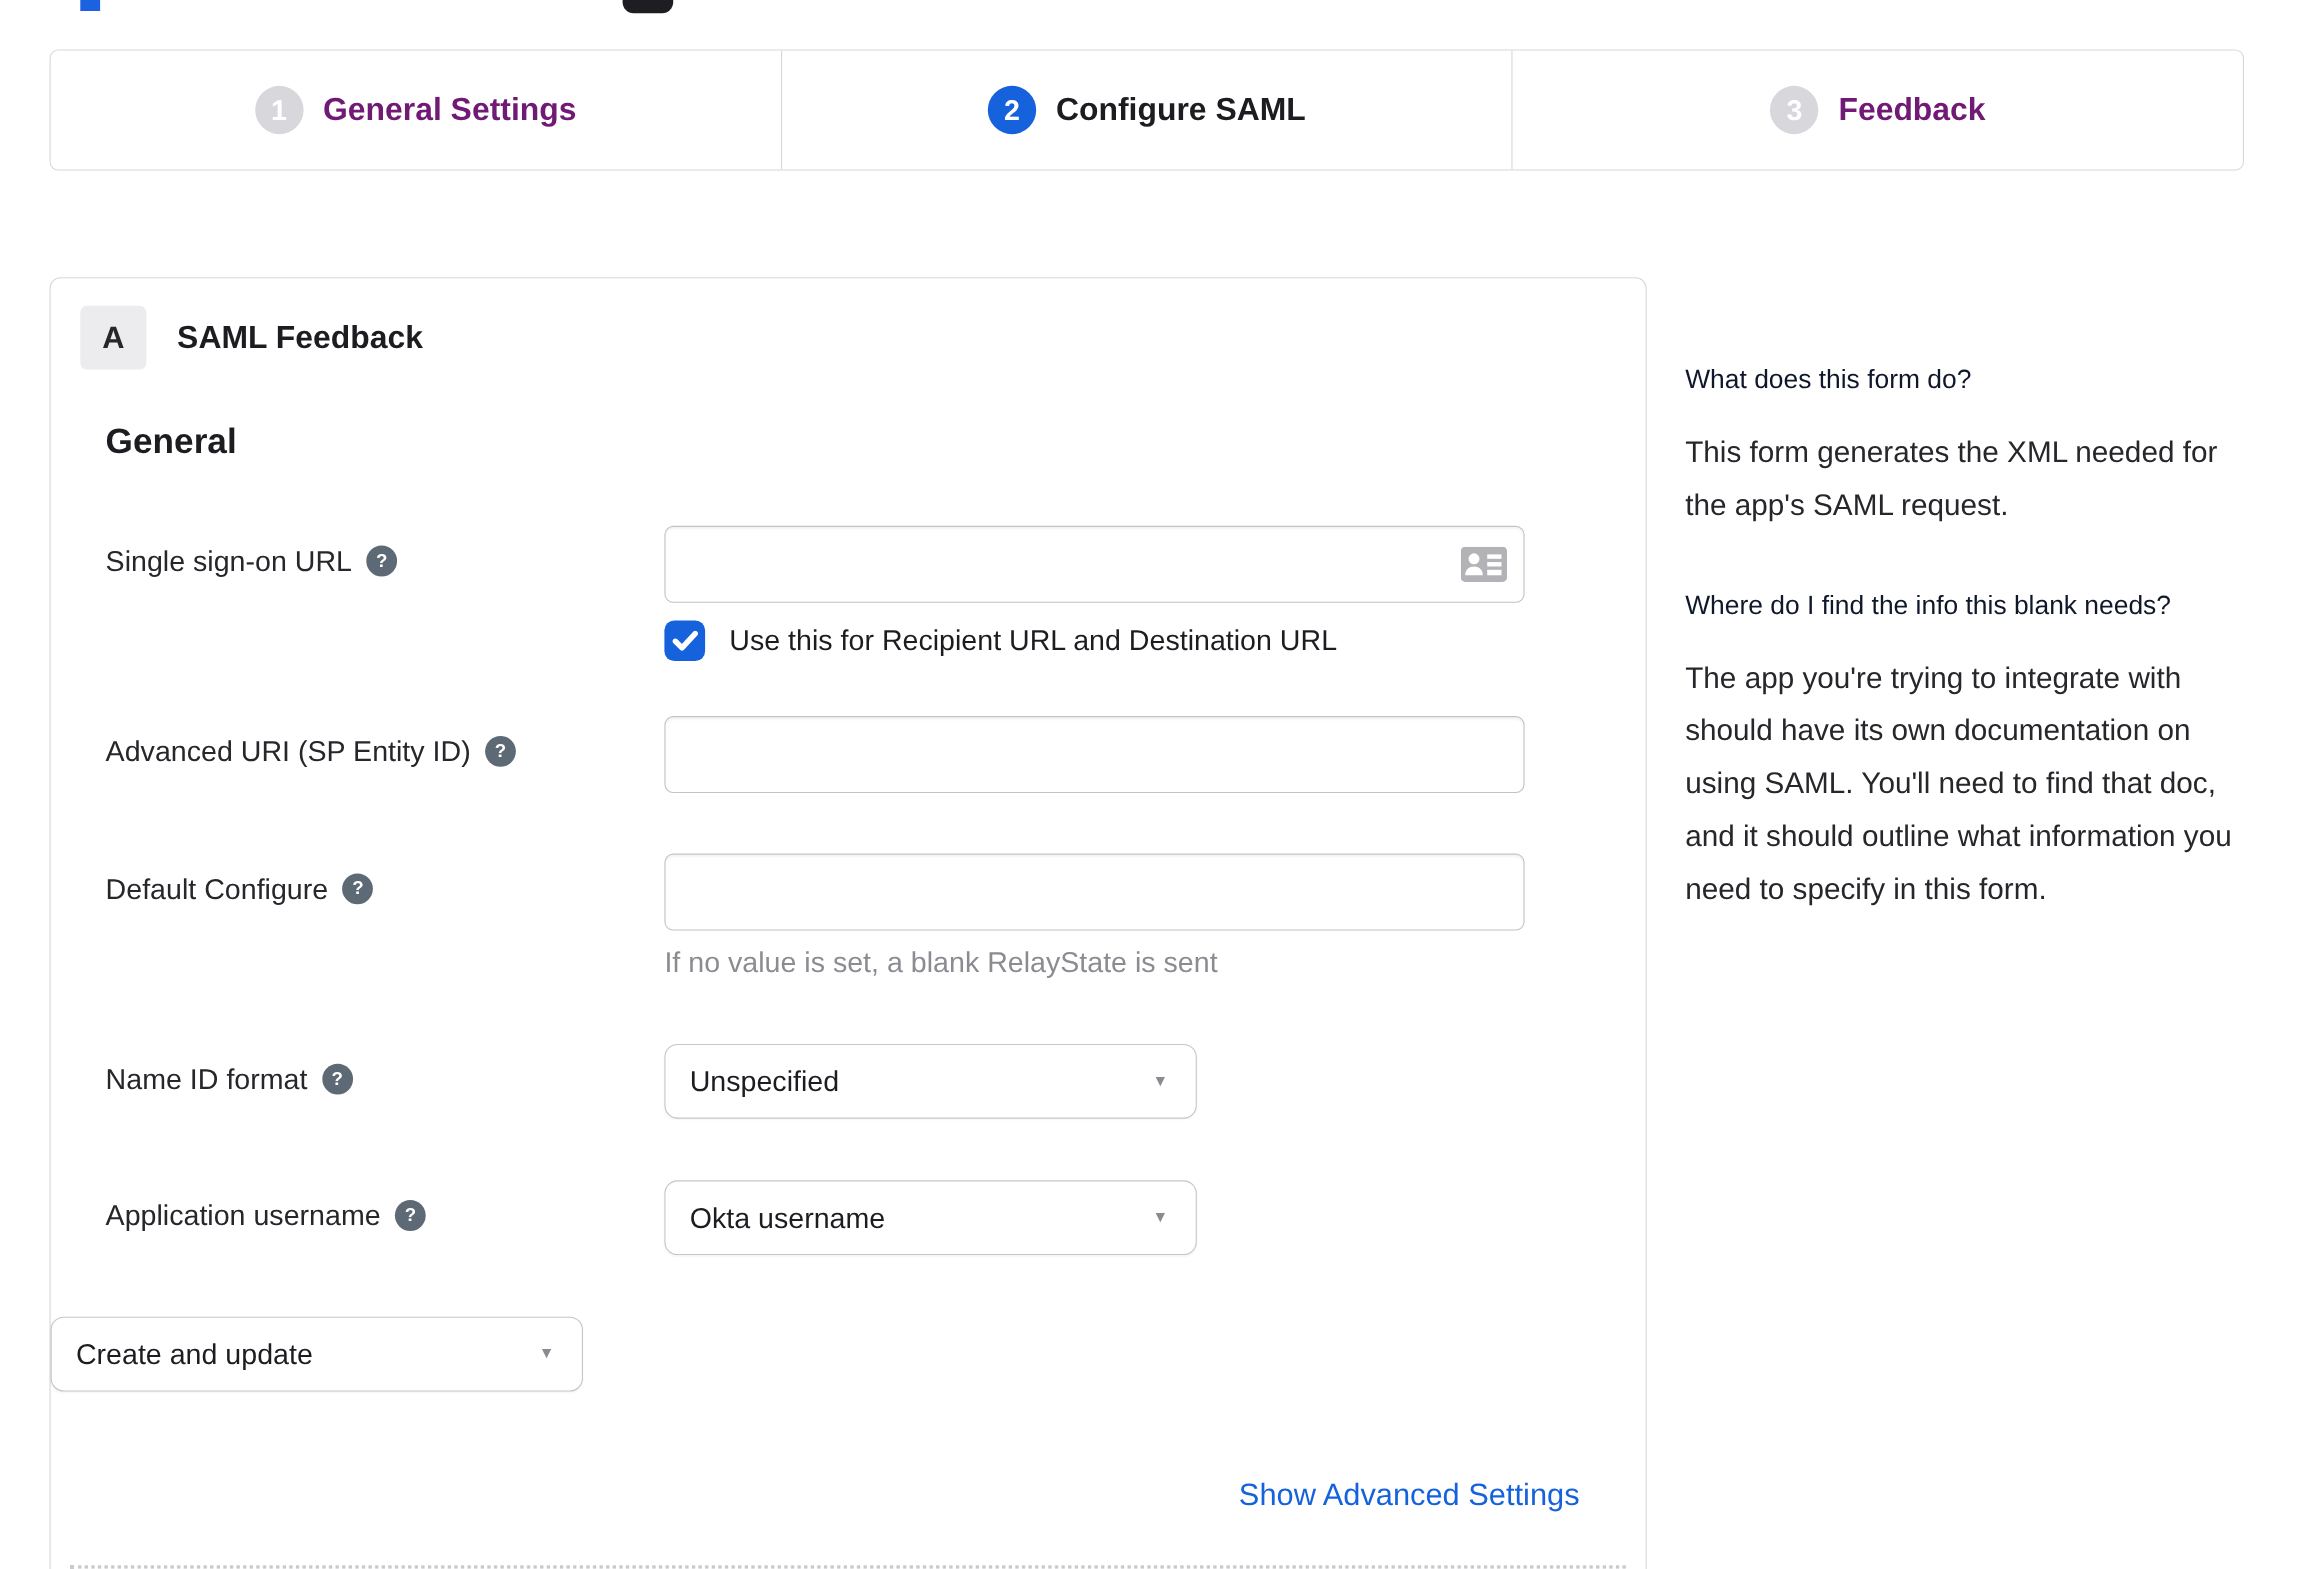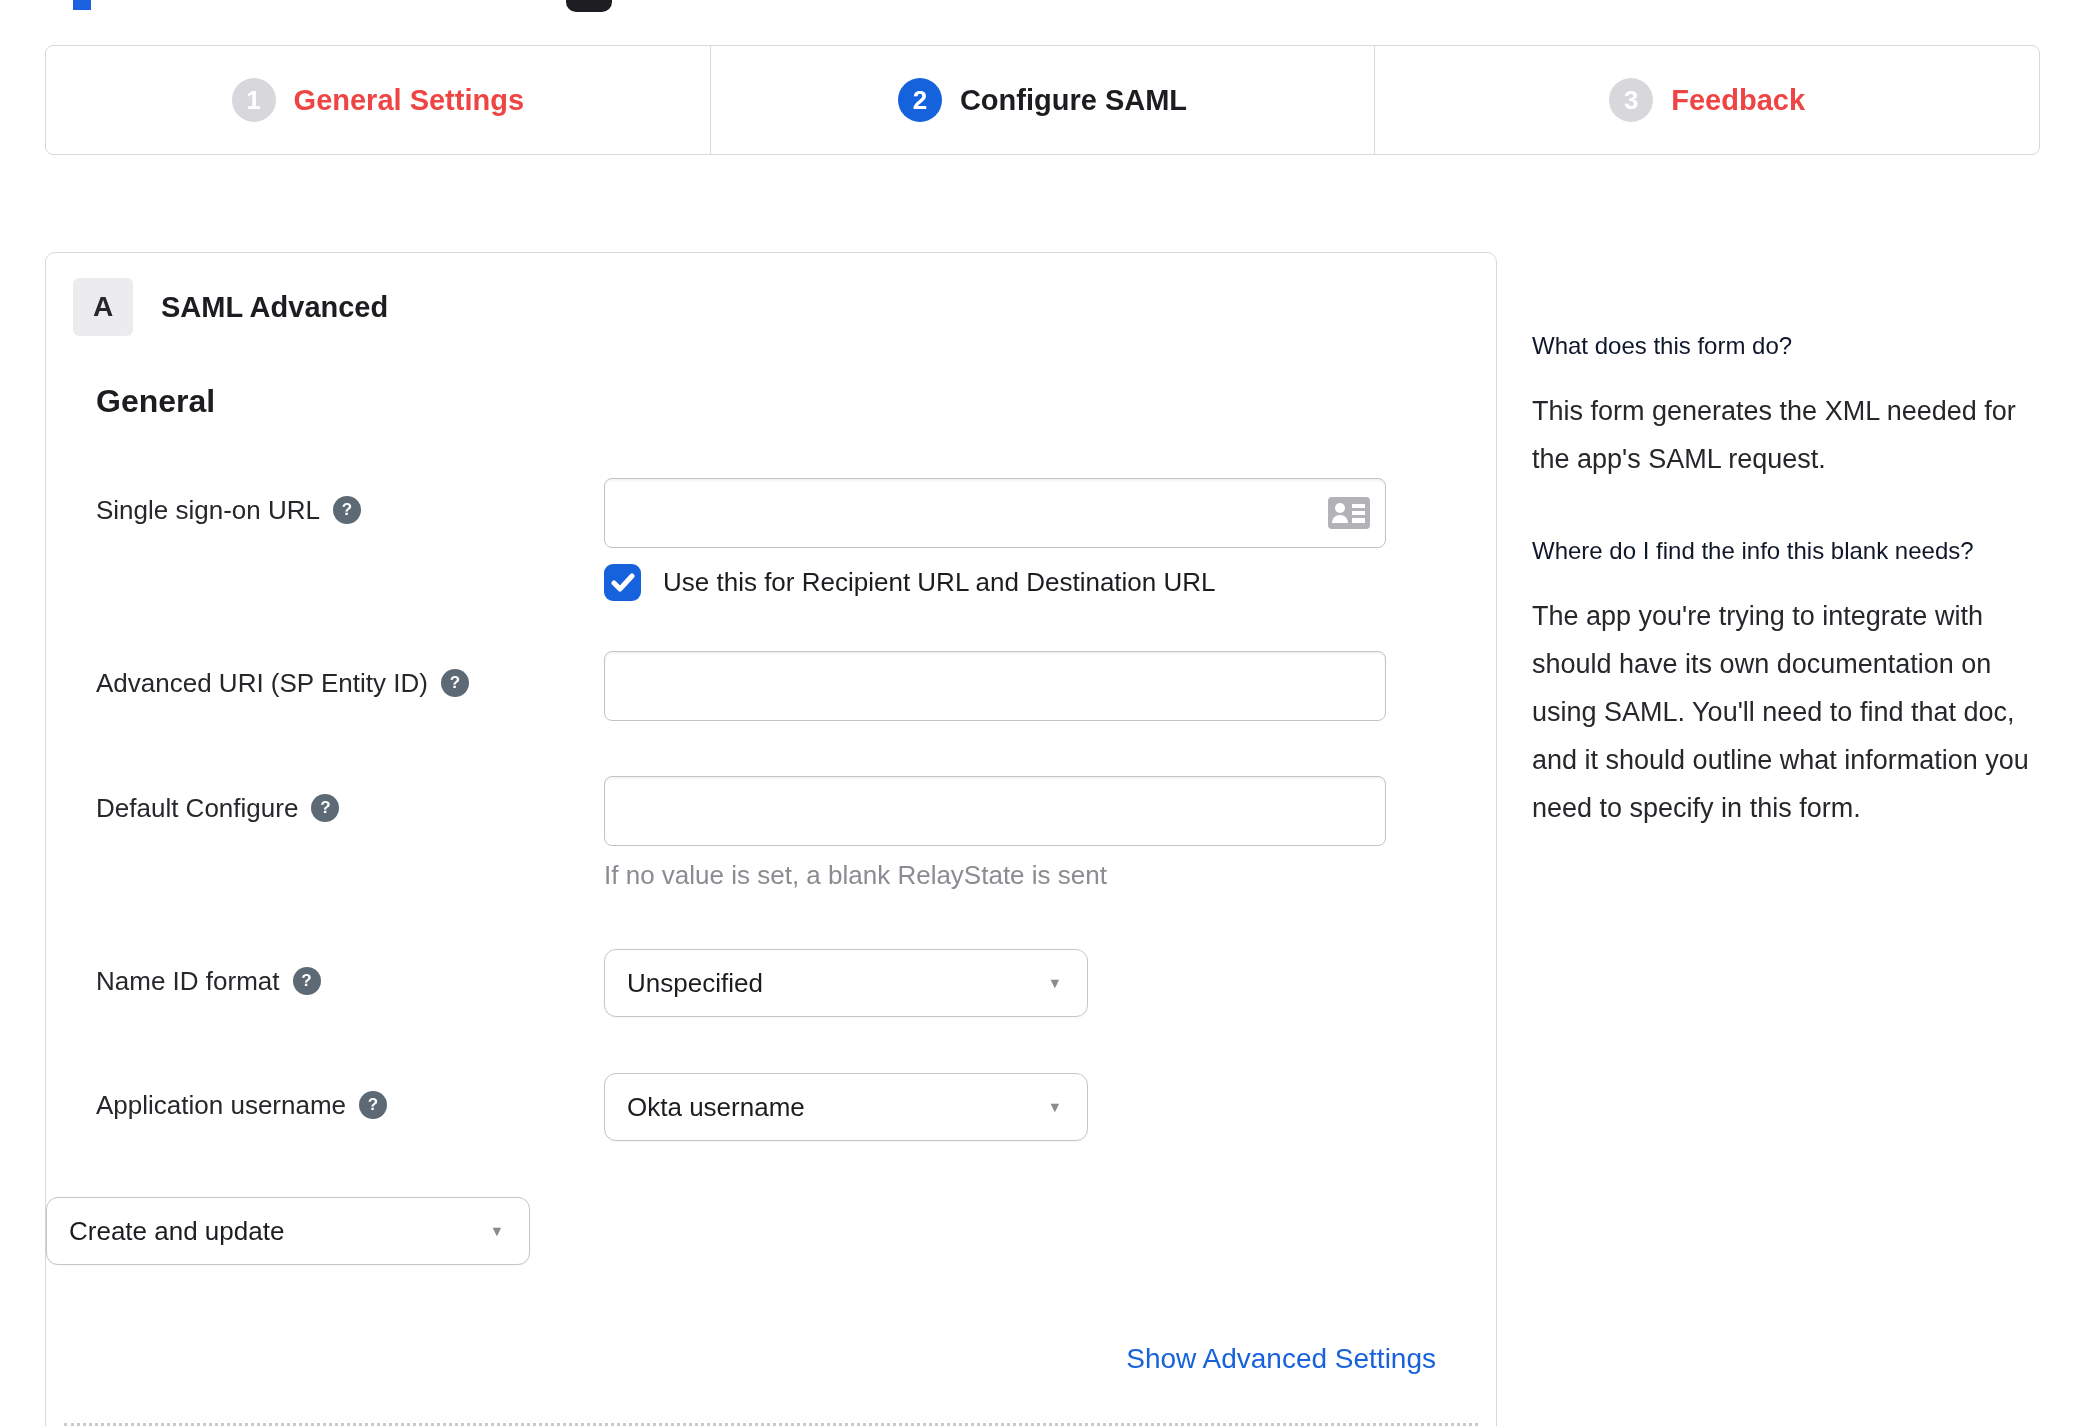--- a/index.html
+++ b/index.html
@@ -13,21 +13,21 @@
 
   
   .stepper { position:absolute; left:45px; top:45px; width:1995px; height:110px;
              background:#fff; border:1px solid #d8d8dc; border-radius:8px; display:flex; }
   .step { flex:1 1 0; display:flex; align-items:center; justify-content:center; gap:18px;
           border-right:1px solid #d8d8dc; cursor:default; }
   .step:last-child { border-right:none; }
   .step-circle { width:44px; height:44px; border-radius:50%; display:flex; align-items:center;
                  justify-content:center; font-size:26px; font-weight:bold; color:#ffffff;
                  background:#d8d8dc; flex:0 0 auto; }
-  .step-label { font-size:29px; font-weight:bold; color:#ef4444; }
+  .step-label { font-size:29px; font-weight:bold; color:#701a75; }
   .step.active .step-circle { background:#1662dd; }
   .step.active .step-label { color:#1d1d21; }
 
   
   .panel { position:absolute; left:45px; top:252px; width:1452px; height:1300px;
            background:#fff; border:1px solid #d8d8dc; border-radius:10px; }
 
   .panel-header { position:absolute; left:27px; top:25px; display:flex; align-items:center; gap:28px; }
   .section-badge { width:60px; height:58px; background:#ececee; border-radius:6px;
                    display:flex; align-items:center; justify-content:center;
@@ -94,21 +94,21 @@
   <div class="step">
     <div class="step-circle">3</div>
     <div class="step-label">Feedback</div>
   </div>
 </div>
 
 <div class="panel">
 
   <div class="panel-header">
     <div class="section-badge">A</div>
-    <div class="section-title">SAML Advanced</div>
+    <div class="section-title">SAML Feedback</div>
   </div>
 
   <div class="group-heading">General</div>
 
   <div class="row" style="top:225px;">
     <div class="row-label">
       <span>Single sign-on URL</span>
       <span class="help-dot">?</span>
     </div>
     <div class="row-control">

